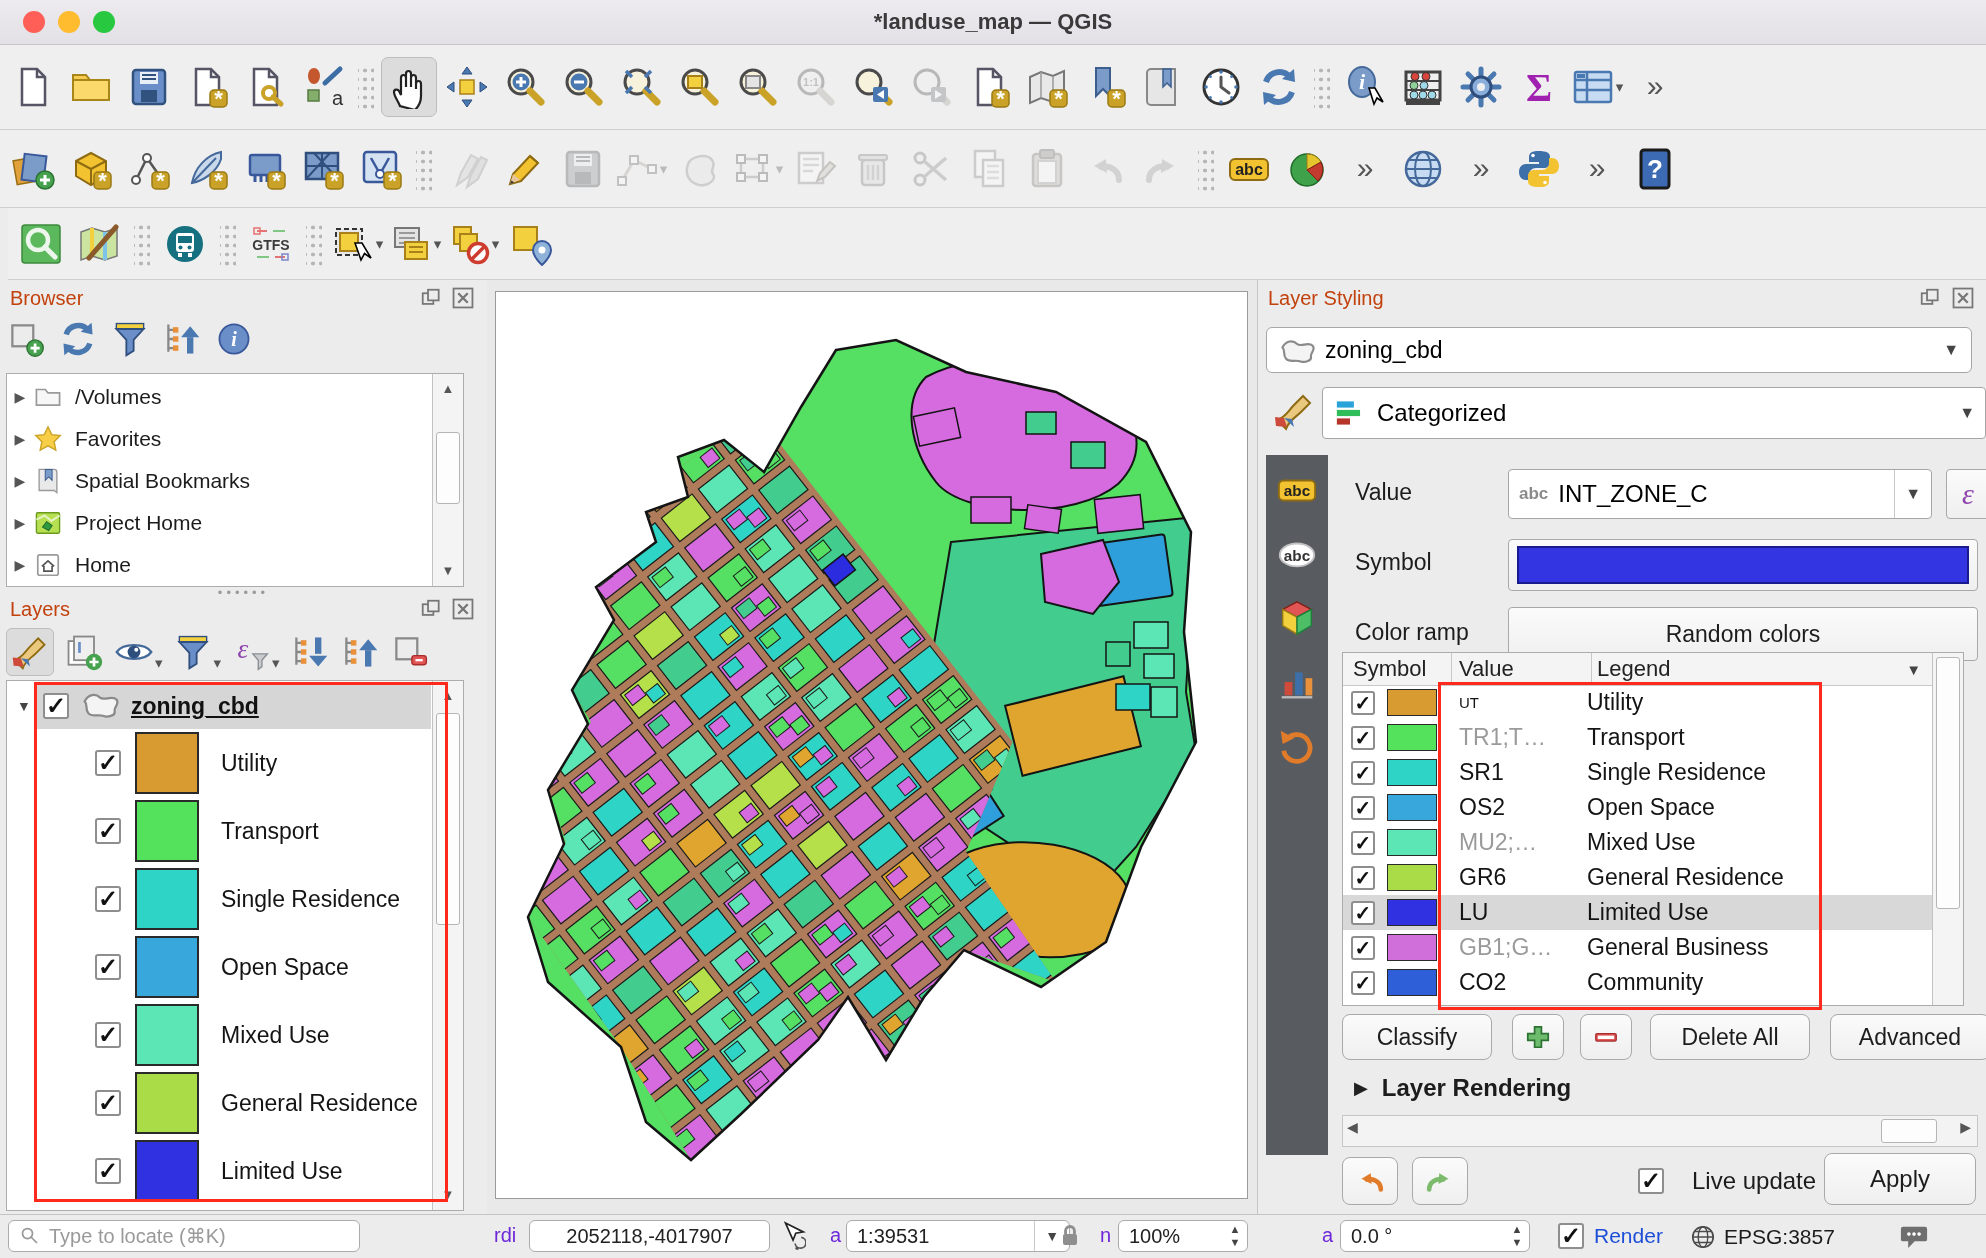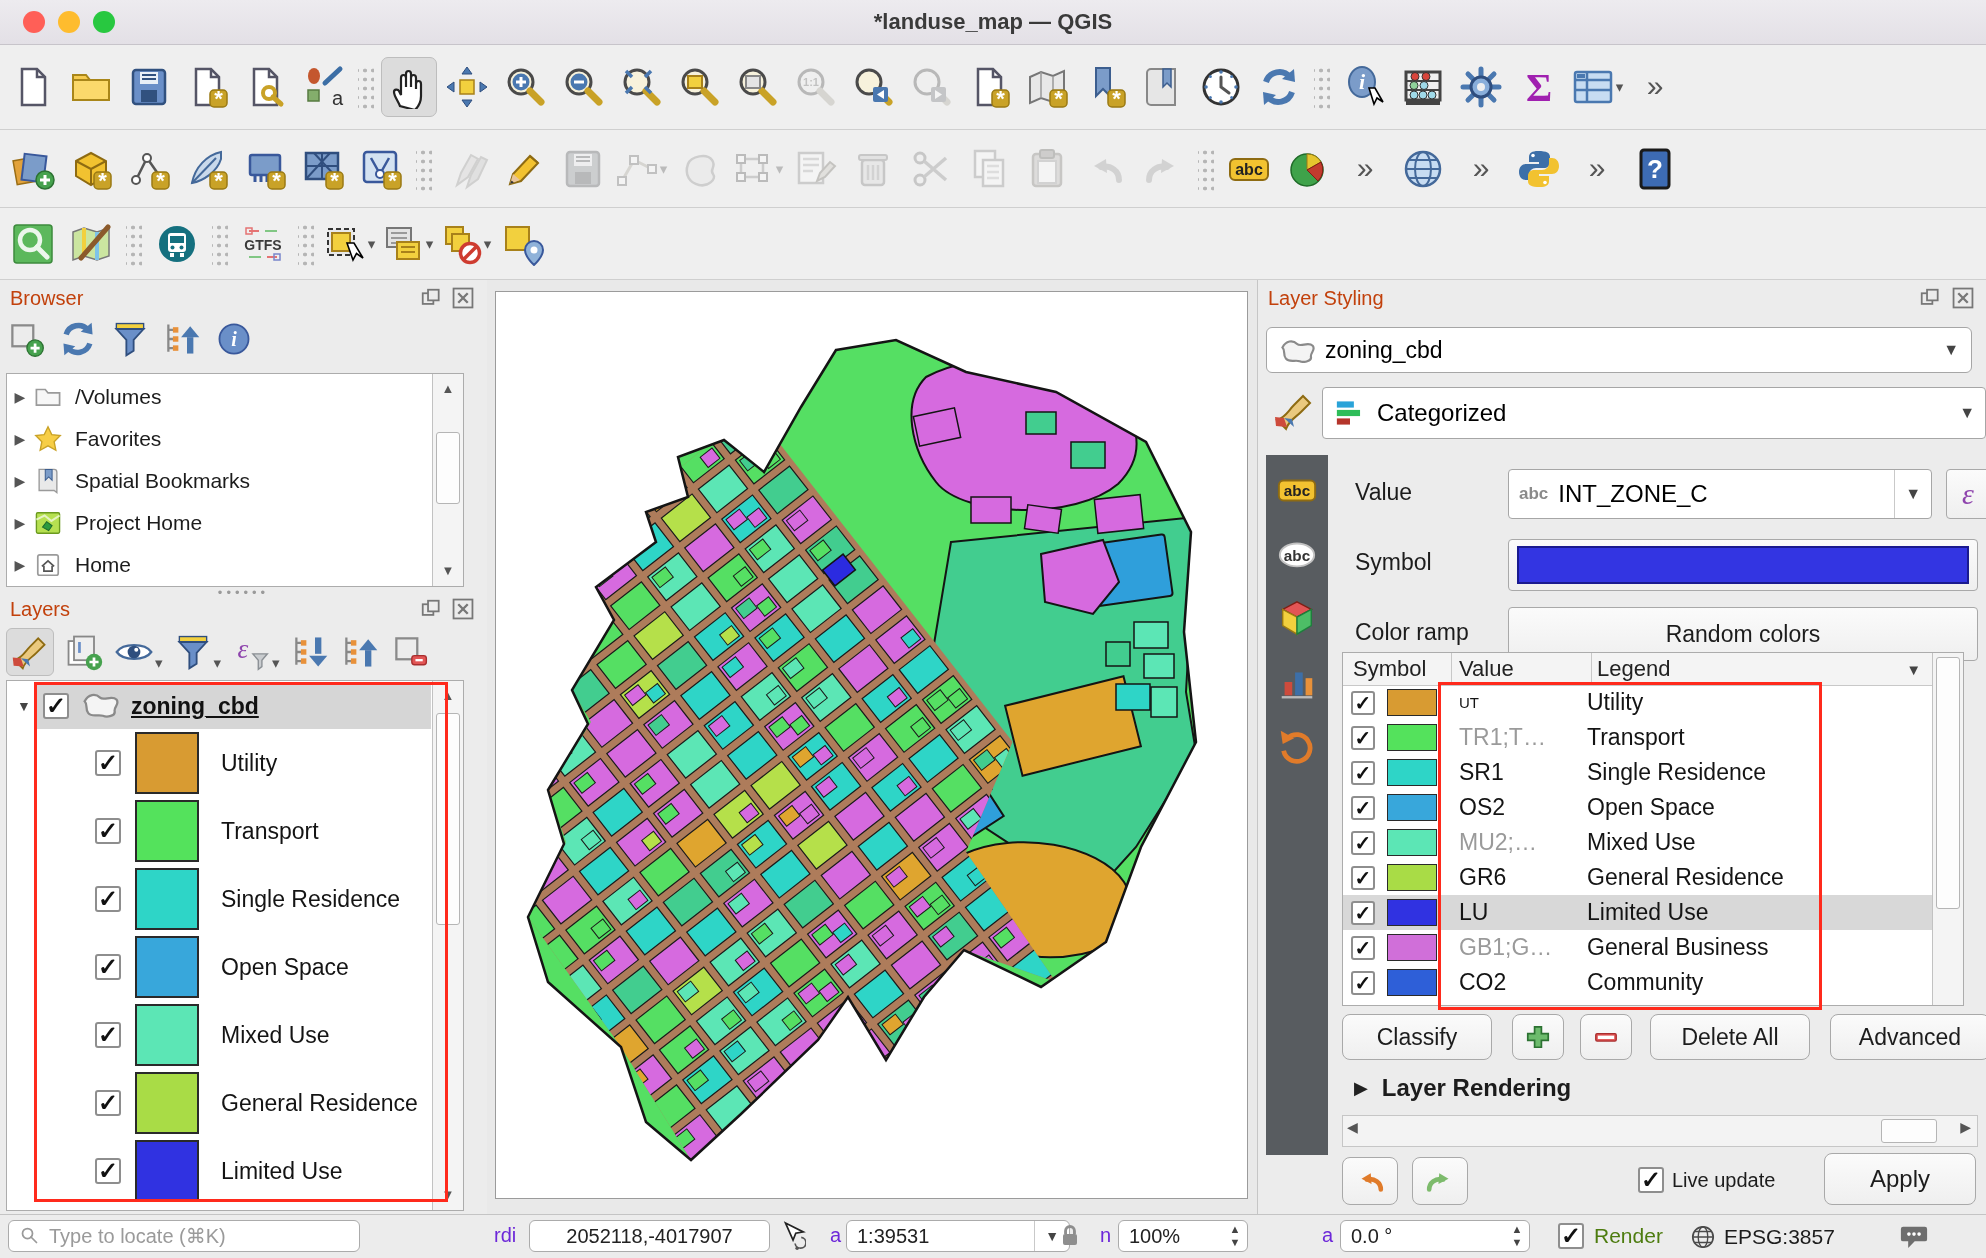--- a/index.html
+++ b/index.html
@@ -3,21 +3,21 @@
 <meta charset="utf-8">
 <style>
   html,body{margin:0;padding:0;background:#DADADA;font-family:"Liberation Sans",sans-serif;}
   #app{position:relative;width:1986px;height:1258px;background:#ECECEC;overflow:hidden;}
   
   .titlebar{position:absolute;top:0;left:0;right:0;height:44px;background:linear-gradient(#EDEBEF,#E3E0E6);border-bottom:1px solid #C7C4CA;z-index:5;}
   .tl{position:absolute;top:11px;width:22px;height:22px;border-radius:50%;}
   .wtitle{position:absolute;left:0;width:100%;text-align:center;line-height:44px;font-size:22px;font-weight:bold;color:#3A3A3A;}
   
   .toolbar{position:absolute;left:0;right:0;display:flex;align-items:center;background:#EFEFEF;border-bottom:1px solid #CFCFCF;padding-left:4px;z-index:4;}
-  #tb1{top:44px;height:85px;} #tb2{top:130px;height:77px;} #tb3{top:208px;height:71px;}
+  #tb1{top:44px;height:85px;} #tb2{top:130px;height:77px;} #tb3{top:208px;height:71px;margin-left:8px;}
   .tbbtn{width:54px;height:58px;display:flex;align-items:center;justify-content:center;border-radius:7px;flex:none;margin:0 1px;position:relative;border:1px solid transparent;}
   .tbbtn.sel{background:#DCDCDC;border-color:#BDBDBD;}
   .tbbtn.dis{opacity:.33;filter:grayscale(.9);}
   .dd{font-size:15px;color:#555;margin-left:1px;flex:none;}
   .tbsep{width:16px;height:46px;flex:none;margin:0 6px;background:radial-gradient(#B5B5B5 1.7px,transparent 1.9px);background-size:8px 9px;background-position:3px 2px;}
   
   .ptitle{font-size:20px;color:#c2410c;}
   .winbtn{width:26px;height:26px;}
   .whitebox{position:absolute;background:#fff;border:1px solid #ACACAC;}
   .cb{width:26px;height:26px;background:#fff;border:2px solid #8E8E8E;border-radius:3px;display:flex;align-items:center;justify-content:center;font-size:24px;font-weight:bold;color:#111;flex:none;box-sizing:border-box;}
@@ -1583,21 +1583,21 @@
         </svg>
       </div>
     <div class="btn" style="position:absolute;left:154px;top:878px;width:56px;height:48px;">
         <svg width="34" height="34" viewBox="0 0 44 44">
           <path d="M8 33c0-9 8-15 18-13" fill="none" stroke="#7DBB6C" stroke-width="6" stroke-linecap="round"></path>
           <path d="M21 12l12 7-13 7z" fill="#7DBB6C"></path>
         </svg>
       </div>
     <div style="position:absolute;left:380px;top:888px;display:flex;align-items:center;">
       <span class="cb">✓</span>
-      <span style="margin-left:8px;font-size:20px;color:#1C1C1C;">Live update</span>
+      <span style="margin-left:28px;font-size:24px;color:#1C1C1C;">Live update</span>
     </div>
     <div class="btn" style="position:absolute;left:566px;top:874px;width:152px;height:52px;font-size:24px;">
         <span>Apply</span>
       </div>
   </div>
 
   <div id="status">
     <div class="sbox" style="left:8px;width:352px;color:#9A9A9A;">
       <svg width="22" height="22" viewBox="0 0 44 44">
           <circle cx="17" cy="17" r="10" fill="none" stroke="#9A9A9A" stroke-width="3.5"></circle>
@@ -1634,21 +1634,21 @@
     <div class="slbl" style="left:1322px;width:12px;">a</div>
     <div class="sbox" style="left:1340px;width:190px;">
         <span>0.0 °</span>
         <span class="spin">
           <span>▲</span>
           <span>▼</span>
         </span>
       </div>
     <div style="position:absolute;left:1558px;top:8px;display:flex;align-items:center;">
       <span class="cb">✓</span>
-      <span style="margin-left:10px;font-size:21px;color:#4d7c0f;">Render</span>
+      <span style="margin-left:10px;font-size:21px;color:#1d4ed8;">Render</span>
     </div>
     <div style="position:absolute;left:1688px;top:7px;display:flex;align-items:center;">
       <svg width="30" height="30" viewBox="0 0 44 44">
           <circle cx="22" cy="22" r="15" fill="none" stroke="#4A4A4A" stroke-width="2.5"></circle>
           <ellipse cx="22" cy="22" rx="7" ry="15" fill="none" stroke="#4A4A4A" stroke-width="2"></ellipse>
           <path d="M7 22h30M9 14h26M9 30h26" stroke="#4A4A4A" stroke-width="2"></path>
         </svg>
       <span style="margin-left:6px;font-size:21px;color:#1C1C1C;">EPSG:3857</span>
     </div>
     <div style="position:absolute;left:1898px;top:6px;"><svg width="32" height="32" viewBox="0 0 44 44">

